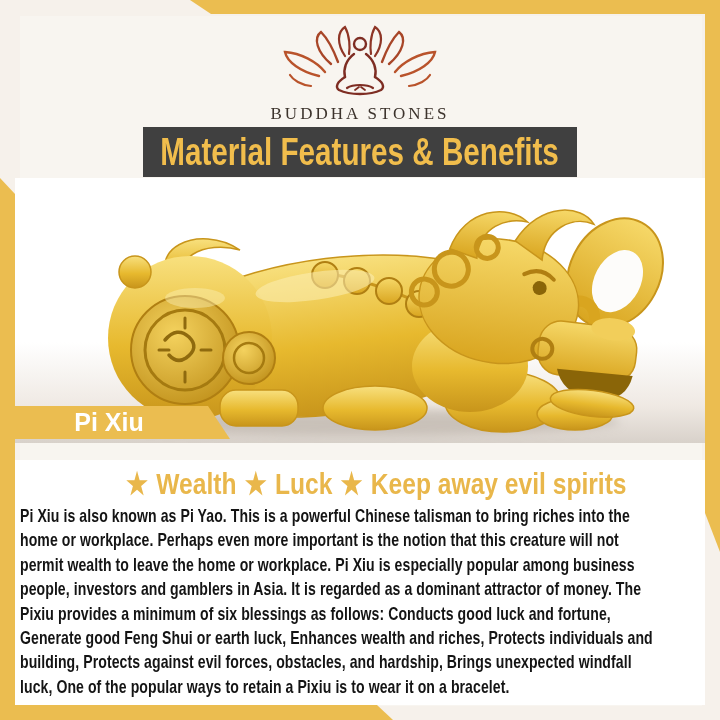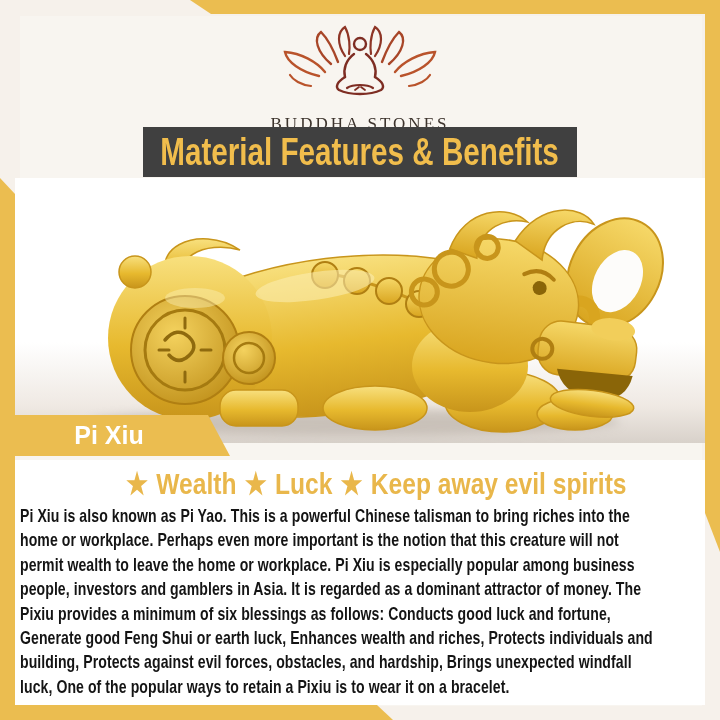--- a/index.html
+++ b/index.html
@@ -14,36 +14,36 @@
   .frame-right{position:absolute;left:705px;top:0;width:15px;height:552px;
     clip-path:polygon(0 0,100% 0,100% 100%,0 513px);}
   .frame-left{position:absolute;left:0;top:178px;width:15px;height:542px;
     clip-path:polygon(0 0,100% 16px,100% 100%,0 100%);}
   .frame-bottom{position:absolute;left:0;top:705px;width:393px;height:15px;
     clip-path:polygon(0 0,377px 0,100% 100%,0 100%);}
 
   
   .logo-wrap{position:absolute;left:0;top:24px;width:720px;text-align:center;}
   .logo-svg{display:block;margin:0 auto;}
-  .brand-name{margin-top:10px;font-family:"Liberation Serif",serif;font-size:17px;
+  .brand-name{margin-top:0;font-family:"Liberation Serif",serif;font-size:17px;
     letter-spacing:3px;color:#3C332C;font-weight:500;text-align:center;}
 
   
   .section-header{position:absolute;left:143px;top:127px;width:434px;height:50px;
     background:#404040;display:flex;align-items:center;justify-content:center;}
   .section-title{font-size:38px;font-weight:bold;color:#F1BD4C;white-space:nowrap;
     transform:scaleX(0.78);transform-origin:center;}
 
   
   .photo{position:absolute;left:15px;top:178px;width:690px;height:265px;
     background:linear-gradient(180deg,#ffffff 0%,#ffffff 62%,#EFE9E3 86%,#D8D1CA 100%);}
 
   
-  .pixiu-ribbon{position:absolute;left:0;top:406px;width:230px;height:41px;background:#EBBD50;
-    clip-path:polygon(0 0,208px 0,100% 100%,0 100%);display:flex;align-items:center;justify-content:center;z-index:5;margin-top:9px;}
+  .pixiu-ribbon{position:absolute;left:0;top:406px;width:230px;height:33px;background:#EBBD50;
+    clip-path:polygon(0 0,208px 0,100% 100%,0 100%);display:flex;align-items:center;justify-content:center;z-index:5;}
   .pixiu-label{color:#ffffff;font-size:25px;font-weight:bold;transform:translateX(-6px);}
 
   
   .text-panel{position:absolute;left:15px;top:460px;width:690px;height:245px;background:#ffffff;}
 
   .highlight-line{position:absolute;left:12px;top:466px;width:720px;text-align:center;
     font-size:30px;font-weight:bold;color:#E9B74B;white-space:nowrap;z-index:6;}
   .highlight-inner{display:inline-block;transform:scaleX(0.82);transform-origin:center;}
   .highlight-inner .star{margin:0 10px;}
 

